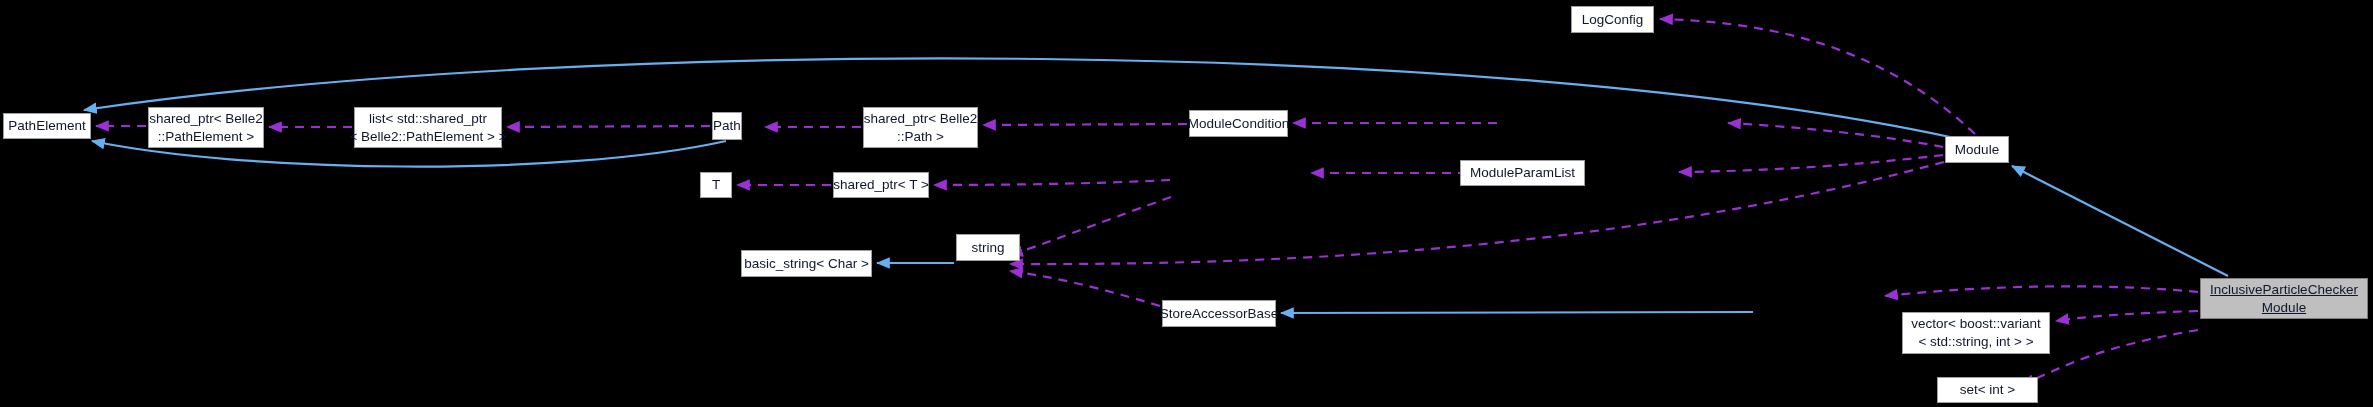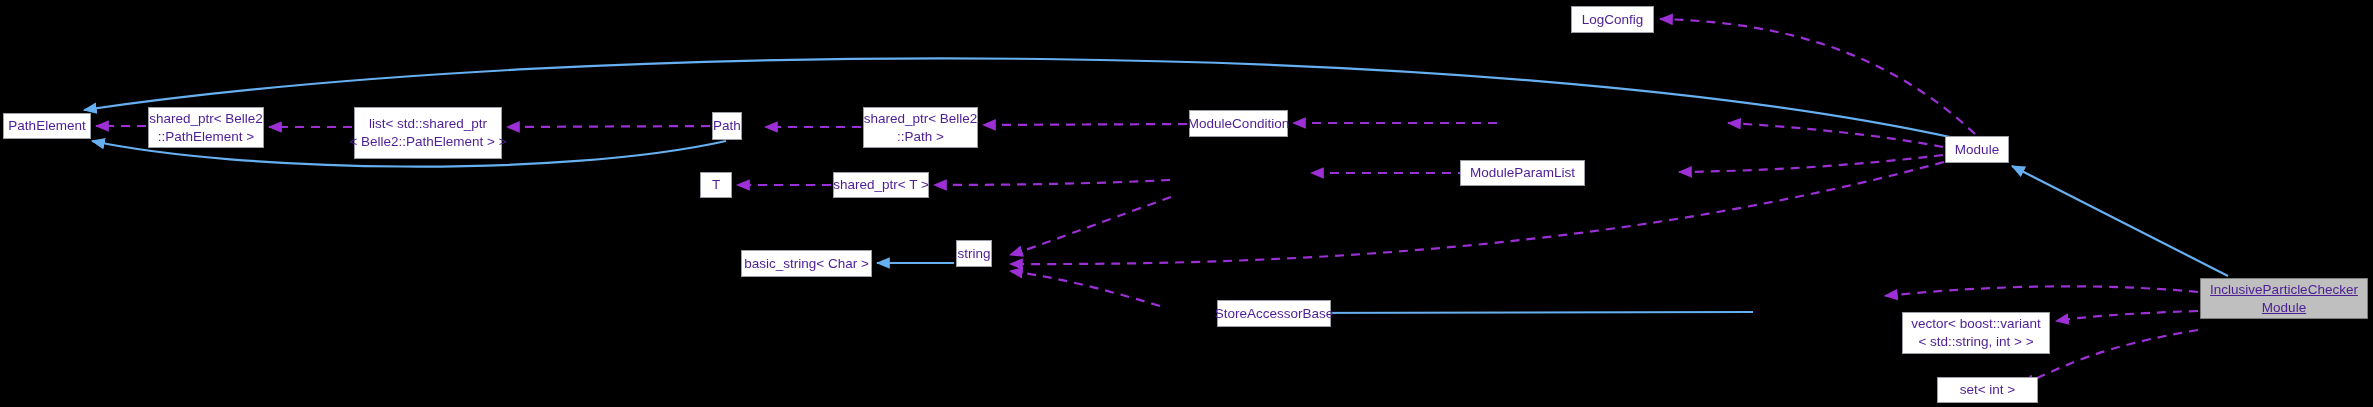--- a/index.html
+++ b/index.html
@@ -3,21 +3,21 @@
 <meta charset="utf-8">
 <style>
   html,body{margin:0;padding:0;background:#000;}
   .stage{
     position:relative;width:2373px;height:407px;background:#000;overflow:hidden;
     font-family:"Liberation Sans","DejaVu Sans",sans-serif;
   }
   .edges{position:absolute;left:0;top:0;width:2373px;height:407px;}
   .node{
     position:absolute;box-sizing:border-box;background:#fff;border:1px solid #9aa0a6;
-    color:#4c1d95;font-size:13.5px;line-height:18px;text-align:center;white-space:nowrap;
+    color:#0f172a;font-size:13.5px;line-height:18px;text-align:center;white-space:nowrap;
     display:flex;flex-direction:column;align-items:center;justify-content:center;
     padding:2px 5px;z-index:2;
   }
   .node.hl{background:#bfbfbf;border-color:#7d7d7d;text-decoration:underline;}
   .node span{display:block;}
 </style>
 </head>
 <body>
 
 <div class="stage">
@@ -64,21 +64,21 @@
 
   <div class="node" style="left:3px;top:113px;width:88px;height:26px">
     <span>PathElement</span>
   </div>
 
   <div class="node" style="left:148px;top:107px;width:116px;height:41px">
     <span>shared_ptr&lt; Belle2</span>
     <span>::PathElement &gt;</span>
   </div>
 
-  <div class="node" style="left:354px;top:107px;width:148px;height:52px">
+  <div class="node" style="left:354px;top:107px;width:148px;height:41px">
     <span>list&lt; std::shared_ptr</span>
     <span>&lt; Belle2::PathElement &gt; &gt;</span>
   </div>
 
   <div class="node" style="left:712px;top:112px;width:30px;height:28px">
     <span>Path</span>
   </div>
 
   <div class="node" style="left:863px;top:107px;width:115px;height:41px">
     <span>shared_ptr&lt; Belle2</span>
@@ -100,25 +100,25 @@
 
 
   <div class="node" style="left:1460px;top:160px;width:125px;height:26px">
     <span>ModuleParamList</span>
   </div>
 
   <div class="node" style="left:741px;top:250px;width:131px;height:27px">
     <span>basic_string&lt; Char &gt;</span>
   </div>
 
-  <div class="node" style="left:956px;top:240px;width:36px;height:27px">
+  <div class="node" style="left:956px;top:234px;width:64px;height:27px">
     <span>string</span>
   </div>
 
-  <div class="node" style="left:1217px;top:300px;width:114px;height:27px">
+  <div class="node" style="left:1162px;top:300px;width:114px;height:27px">
     <span>StoreAccessorBase</span>
   </div>
 
 
   <div class="node" style="left:1902px;top:312px;width:148px;height:42px">
     <span>vector&lt; boost::variant</span>
     <span>&lt; std::string, int &gt; &gt;</span>
   </div>
 
   <div class="node" style="left:1937px;top:377px;width:101px;height:26px">

